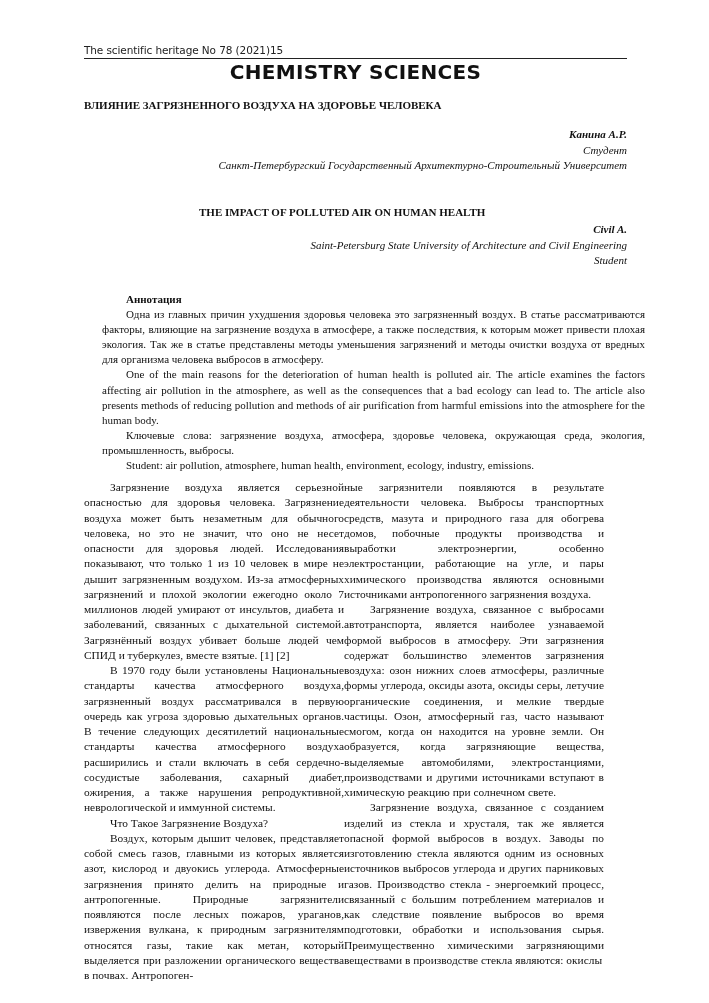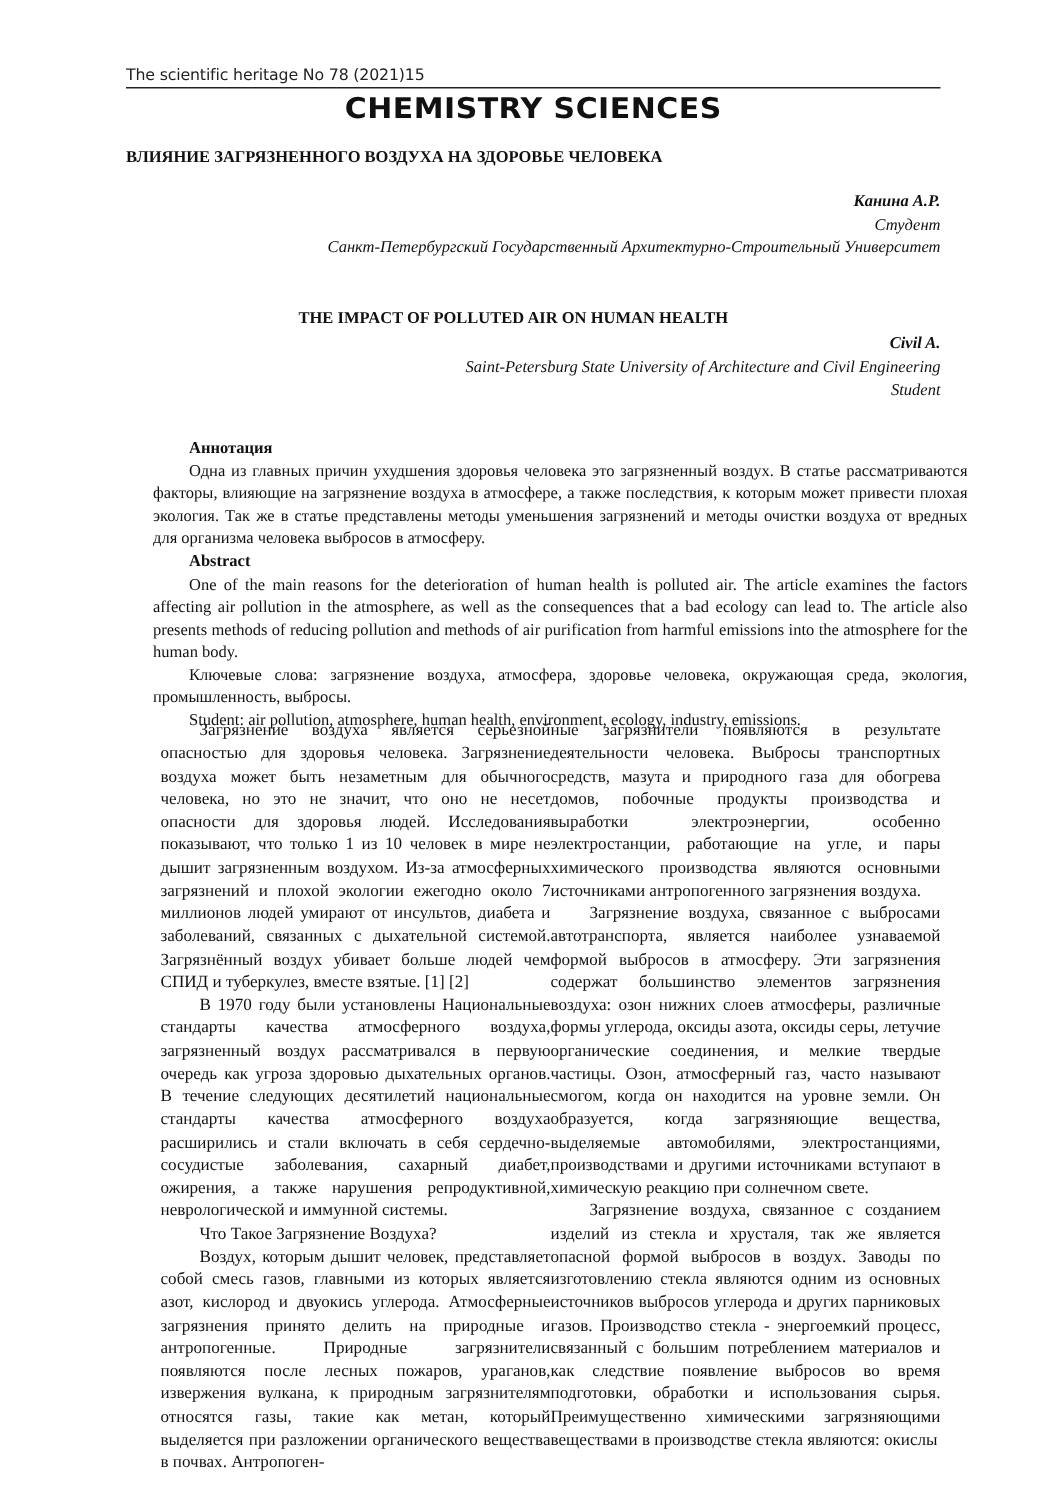--- a/index.html
+++ b/index.html
@@ -20,21 +20,21 @@
   .author-block .name { font-weight: bold; }
   .ru-author { top: 127px; }
   .en-title { position: absolute; top: 206px; left: 115px; font-weight: bold; font-size: 11px; }
   .en-author { top: 222px; }
 
   .abstract { position: absolute; top: 292px; left: 0; width: 543px; font-size: 11px; line-height: 15.1px; text-align: justify; margin-left: 18px; }
   .abstract p { margin: 0; text-indent: 24px; }
   .abstract .head { font-weight: bold; }
   .abstract .kw-label { font-weight: normal; }
 
-  .columns { position: absolute; top: 480px; left: 0; width: 543px; display: flex; justify-content: flex-end; }
+  .columns { position: absolute; top: 480px; left: 0; width: 543px; display: flex; justify-content: flex-start; }
   .col { width: 260px; font-size: 11.4px; line-height: 15.25px; text-align: justify; hyphens: manual; }
   .col p { margin: 0; text-indent: 26px; }
 </style>
 </head>
 <body>
 
 <div class="page">
   <div class="running-head">
     <span>The scientific heritage No 78 (2021)</span>
     <span>15</span>
@@ -55,21 +55,20 @@
 
   <div class="author-block en-author serif">
     <div class="name">Civil A.</div>
     <div>Saint-Petersburg State University of Architecture and Civil Engineering</div>
     <div>Student</div>
   </div>
 
   <div class="abstract serif">
     <p class="head">Аннотация</p>
     <p>Одна из главных причин ухудшения здоровья человека это загрязненный воздух. В статье рассматриваются факторы, влияющие на загрязнение воздуха в атмосфере, а также последствия, к которым может привести плохая экология. Так же в статье представлены методы уменьшения загрязнений и методы очистки воздуха от вредных для организма человека выбросов в атмосферу.</p>
-    <p class="head">Abstract</p>
     <p>One of the main reasons for the deterioration of human health is polluted air. The article examines the factors affecting air pollution in the atmosphere, as well as the consequences that a bad ecology can lead to. The article also presents methods of reducing pollution and methods of air purification from harmful emissions into the atmosphere for the human body.</p>
     <p><span class="kw-label">Ключевые слова</span><span>: загрязнение воздуха, атмосфера, здоровье человека, окружающая среда, экология, промышленность, выбросы.</span></p>
     <p><span class="kw-label">Student</span><span>: air pollution, atmosphere, human health, environment, ecology, industry, emissions.</span></p>
   </div>
 
   <div class="columns serif">
     <div class="col">
       <p>Загрязнение воздуха является серьезной опасностью для здоровья человека. Загрязнение воздуха может быть незаметным для обычного человека, но это не значит, что оно не несет опасности для здоровья людей. Исследования показывают, что только 1 из 10 человек в мире не дышит загрязненным воздухом. Из-за атмосферных загрязнений и плохой экологии ежегодно около 7 миллионов людей умирают от инсультов, диабета и заболеваний, связанных с дыхательной системой. Загрязнённый воздух убивает больше людей чем СПИД и туберкулез, вместе взятые. [1] [2]</p>
       <p>В 1970 году были установлены Национальные стандарты качества атмосферного воздуха, загрязненный воздух рассматривался в первую очередь как угроза здоровью дыхательных органов. В течение следующих десятилетий национальные стандарты качества атмосферного воздуха расширились и стали включать в себя сердечно-сосудистые заболевания, сахарный диабет, ожирения, а также нарушения репродуктивной, неврологической и иммунной системы.</p>
       <p>Что Такое Загрязнение Воздуха?</p>

